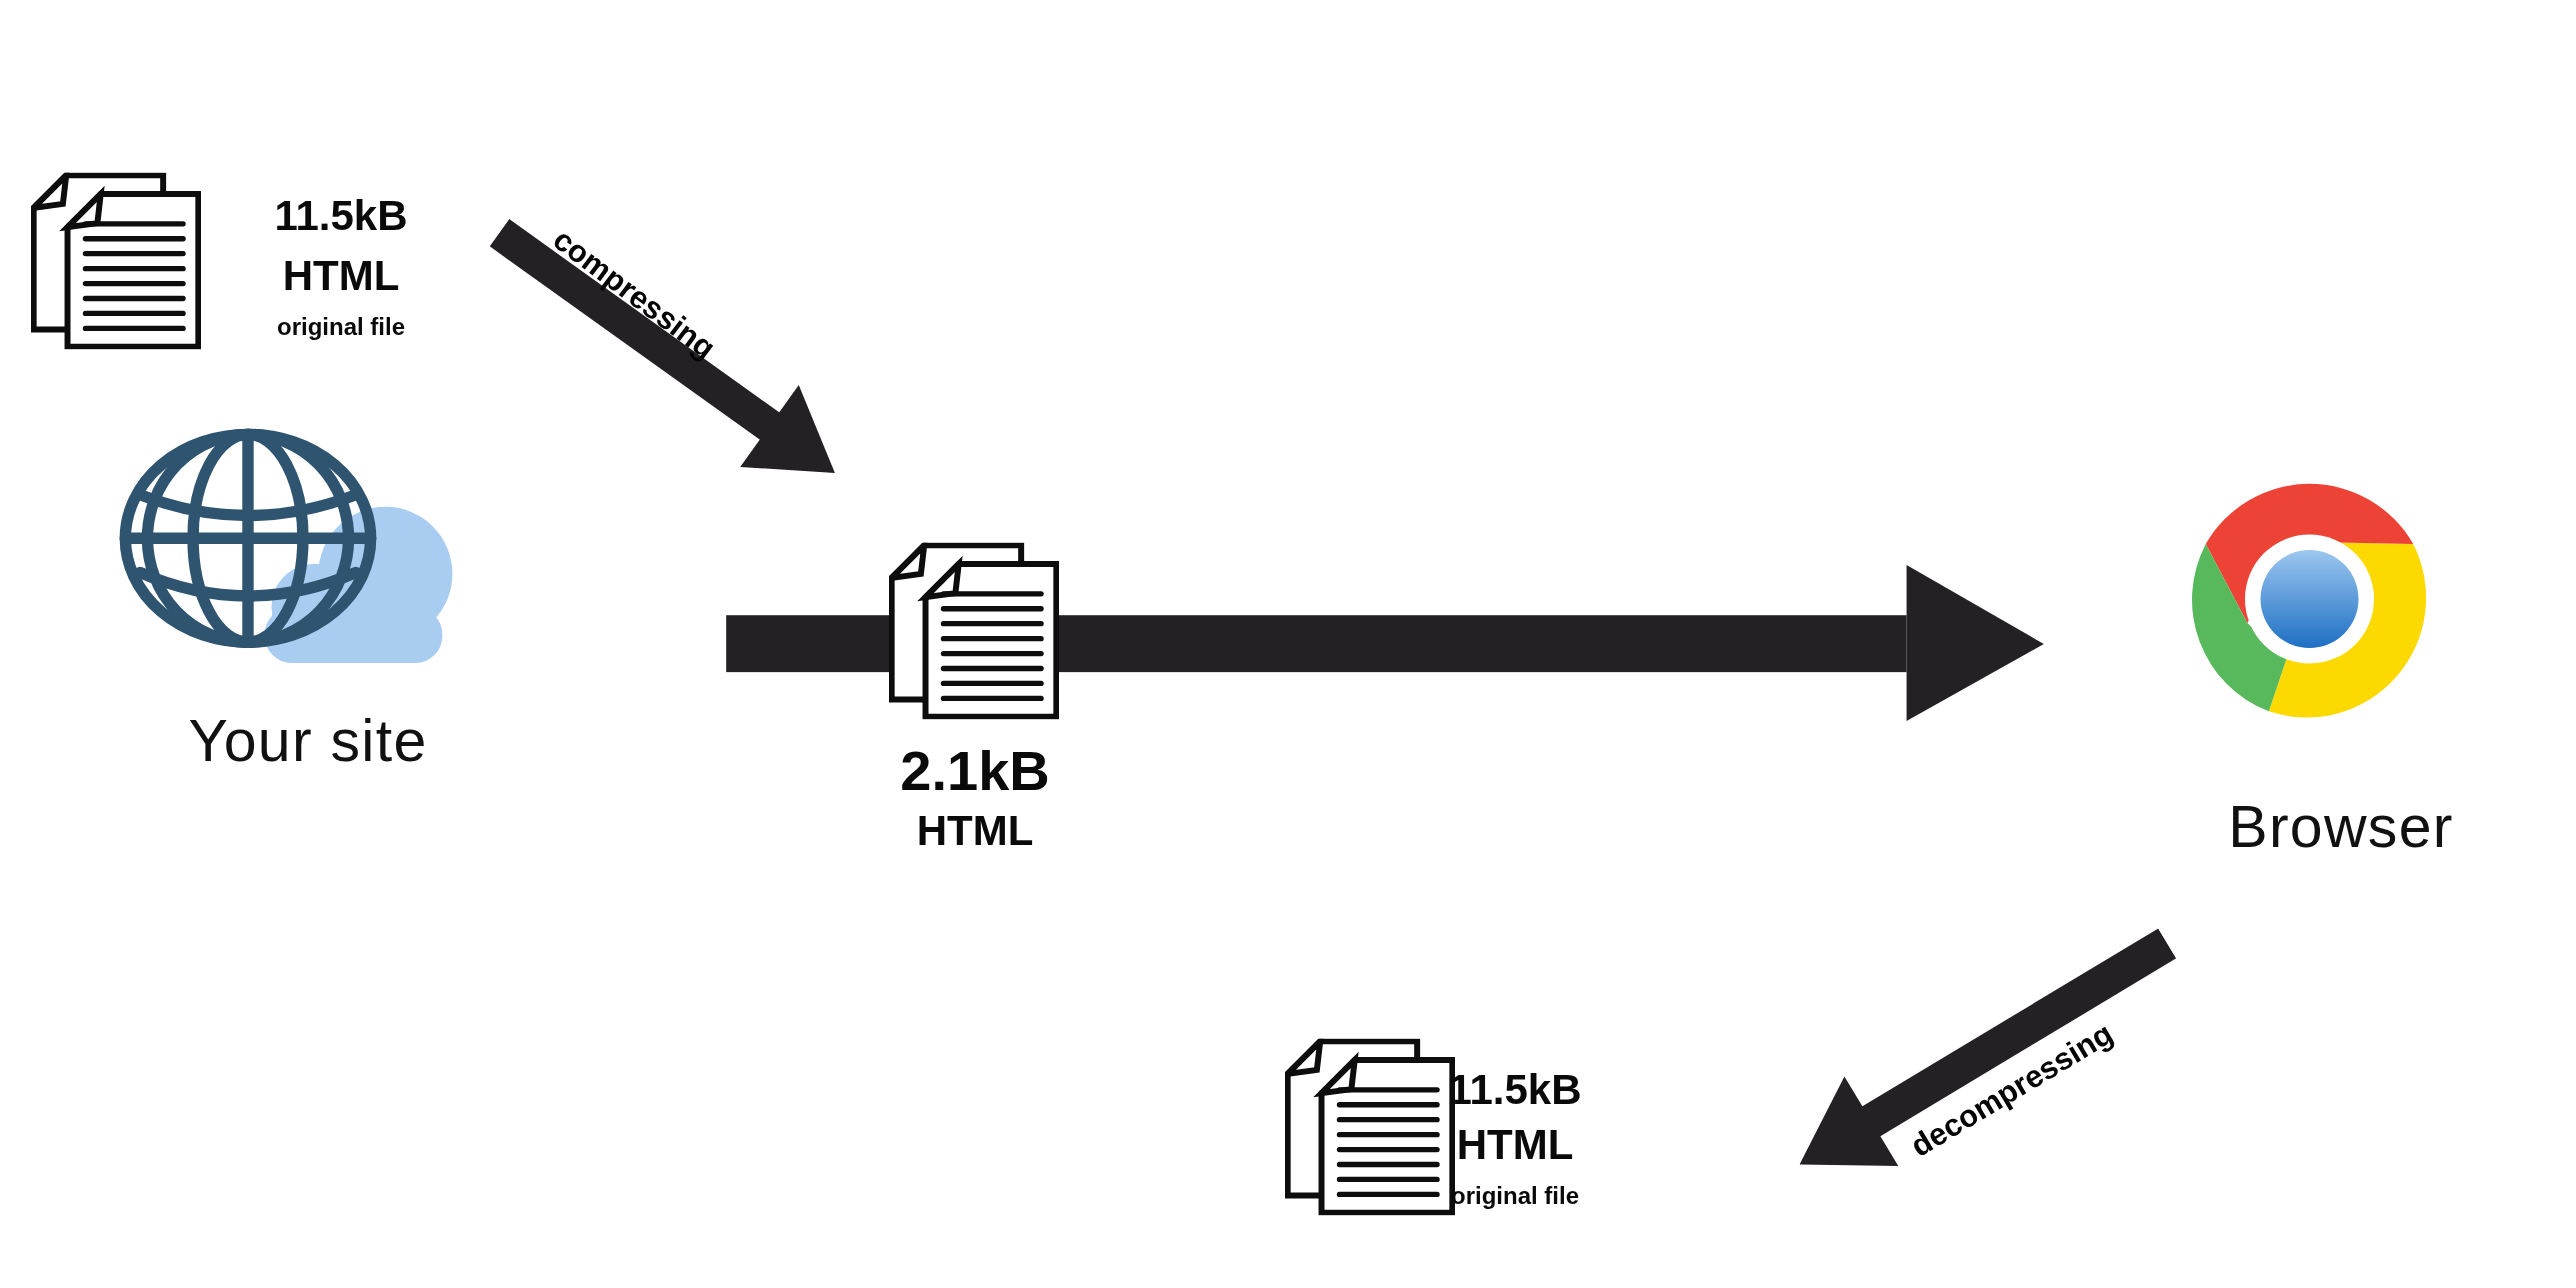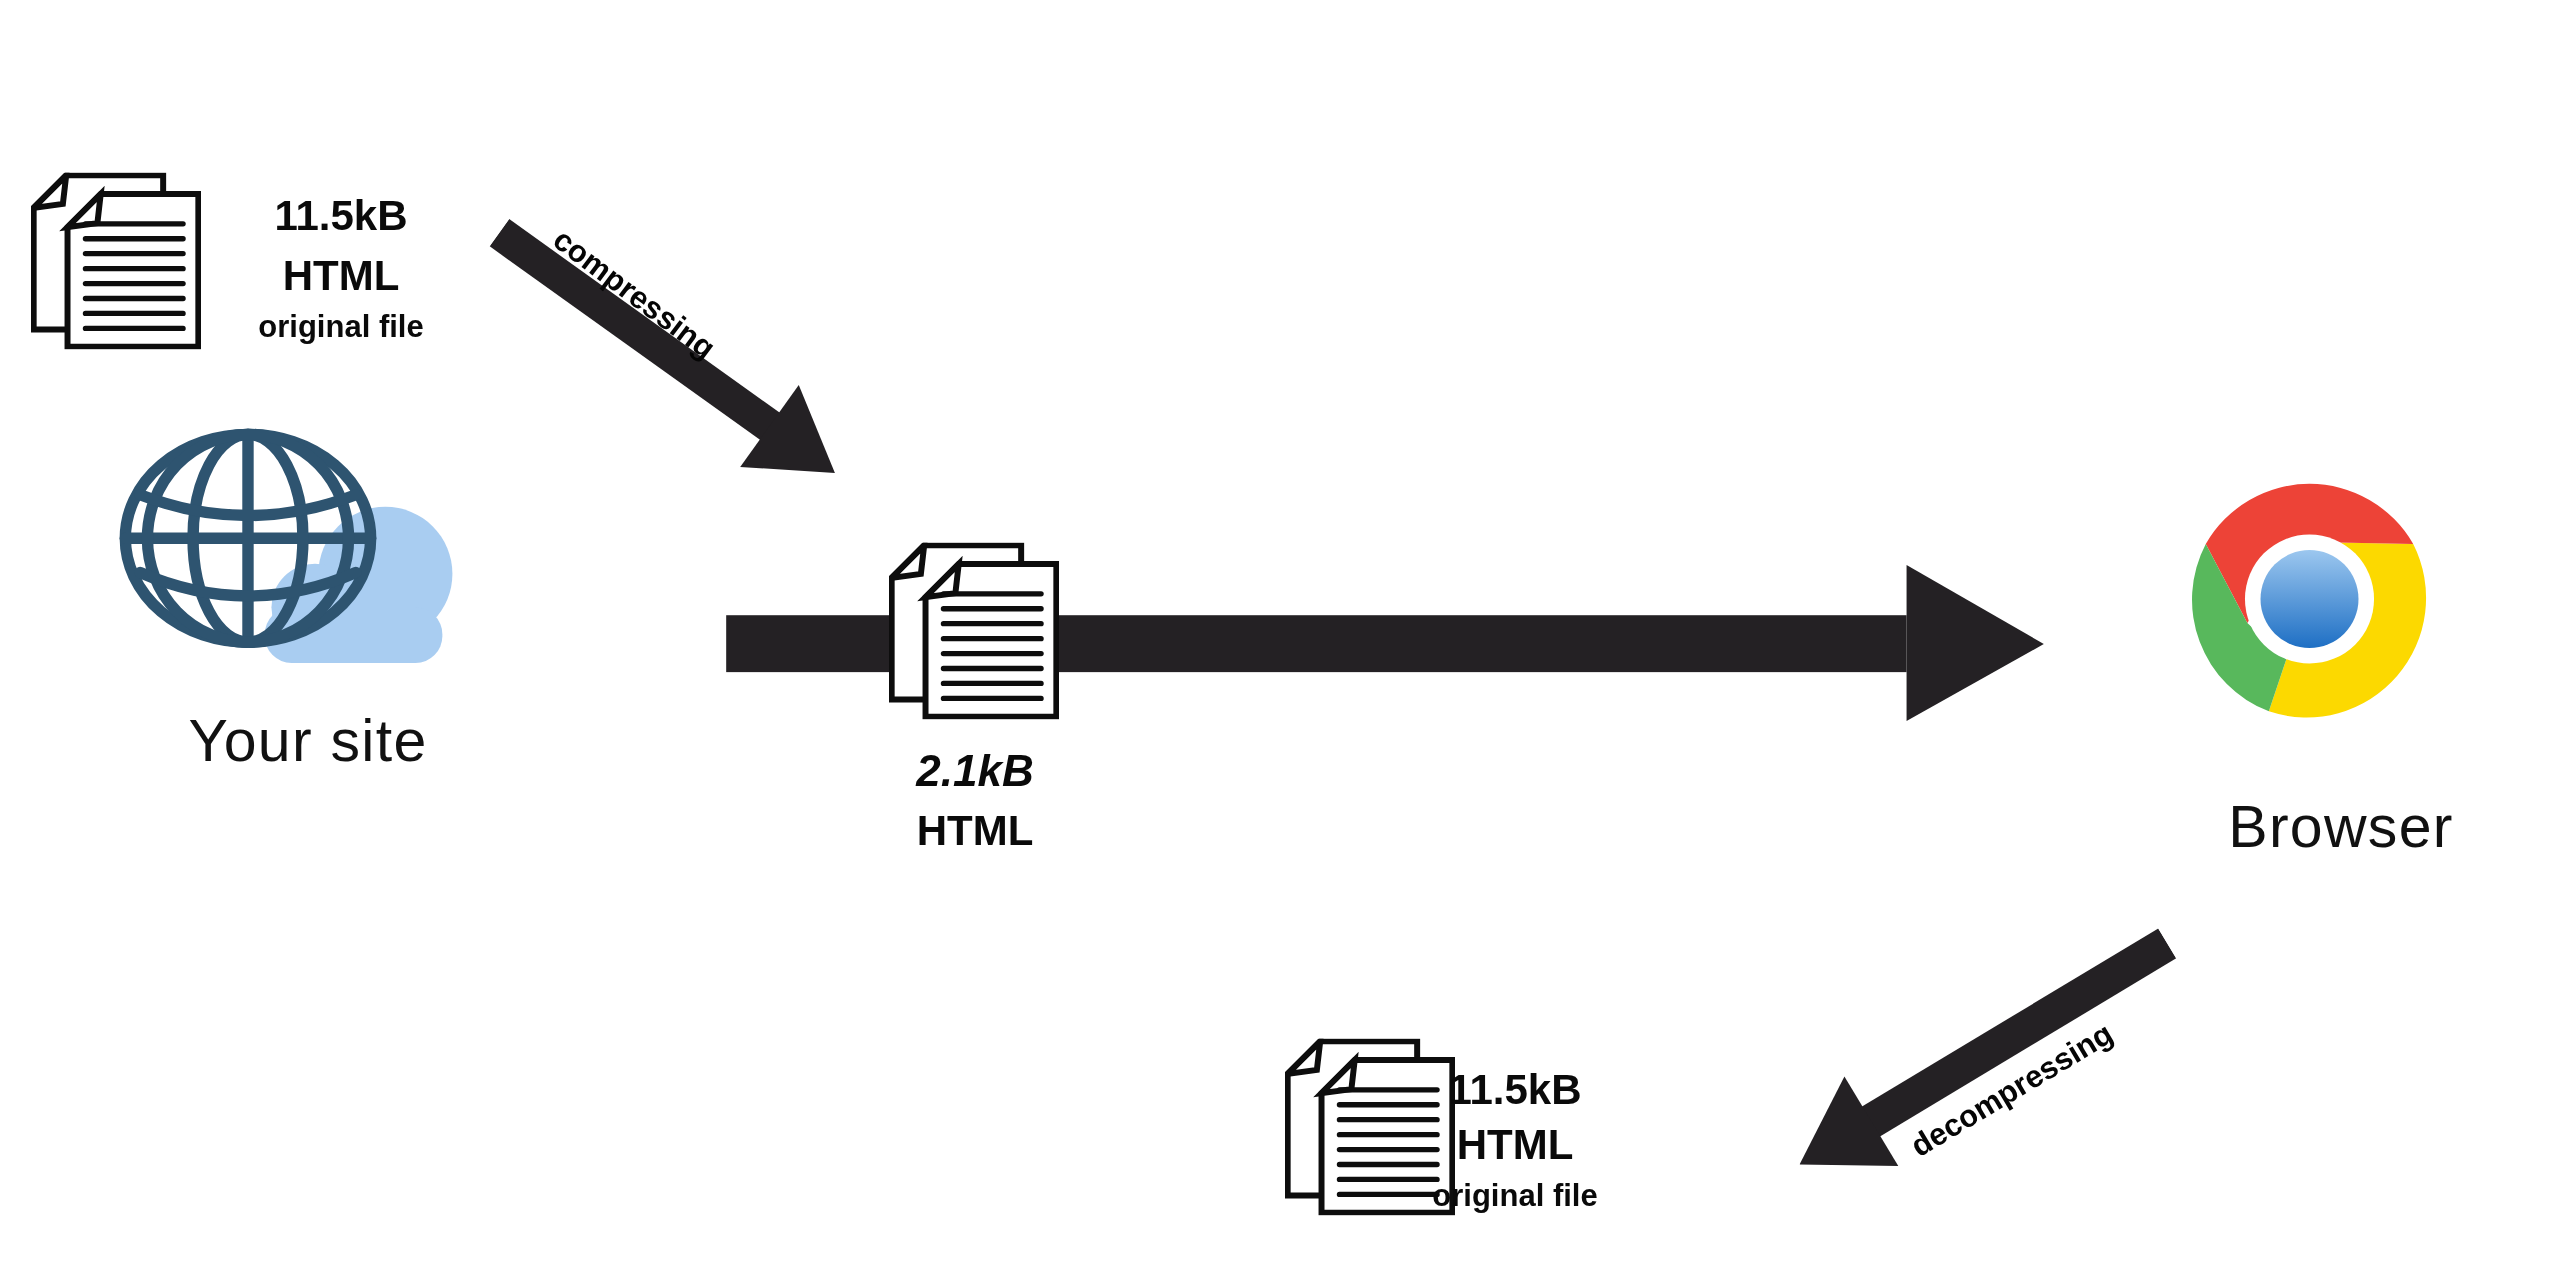--- a/index.html
+++ b/index.html
@@ -5,23 +5,23 @@
   html,body{margin:0;padding:0;background:#ffffff;}
   body{width:2576px;height:1288px;overflow:hidden;
        font-family:"Liberation Sans","DejaVu Sans",sans-serif;}
   .canvas{position:relative;width:2089px;height:1288px;background:#ffffff;}
   .abs{position:absolute;}
 
   
   .filelabel{ text-align:center;color:#0a0a0a; }
   .filelabel .size{font-size:42px;line-height:60px;font-weight:700;}
   .filelabel .fmt {font-size:42px;line-height:60px;font-weight:700;}
-  .filelabel .note{font-size:31px;line-height:42px;font-weight:700;}
+  .filelabel .note{font-size:24px;line-height:42px;font-weight:700;}
 
-  .filelabel.mid .size{font-size:44px;line-height:58px;font-style:italic;}
+  .filelabel.mid .size{font-size:56px;line-height:58px;}
   .filelabel.mid .fmt {font-size:42px;line-height:62px;}
   .filelabel.mid .note{font-size:34px;line-height:52px;}
 
   .nodelabel{ text-align:center;color:#111111;font-weight:400;
               font-size:59px;line-height:59px;letter-spacing:1.3px;margin-top:28px; }
 
   .edgelabel{ text-align:center;color:#050505;font-weight:700;
               font-size:31px;line-height:40px; }
   .edgelabel.transfer{font-size:34px;line-height:43px;letter-spacing:-0.7px;}
 

